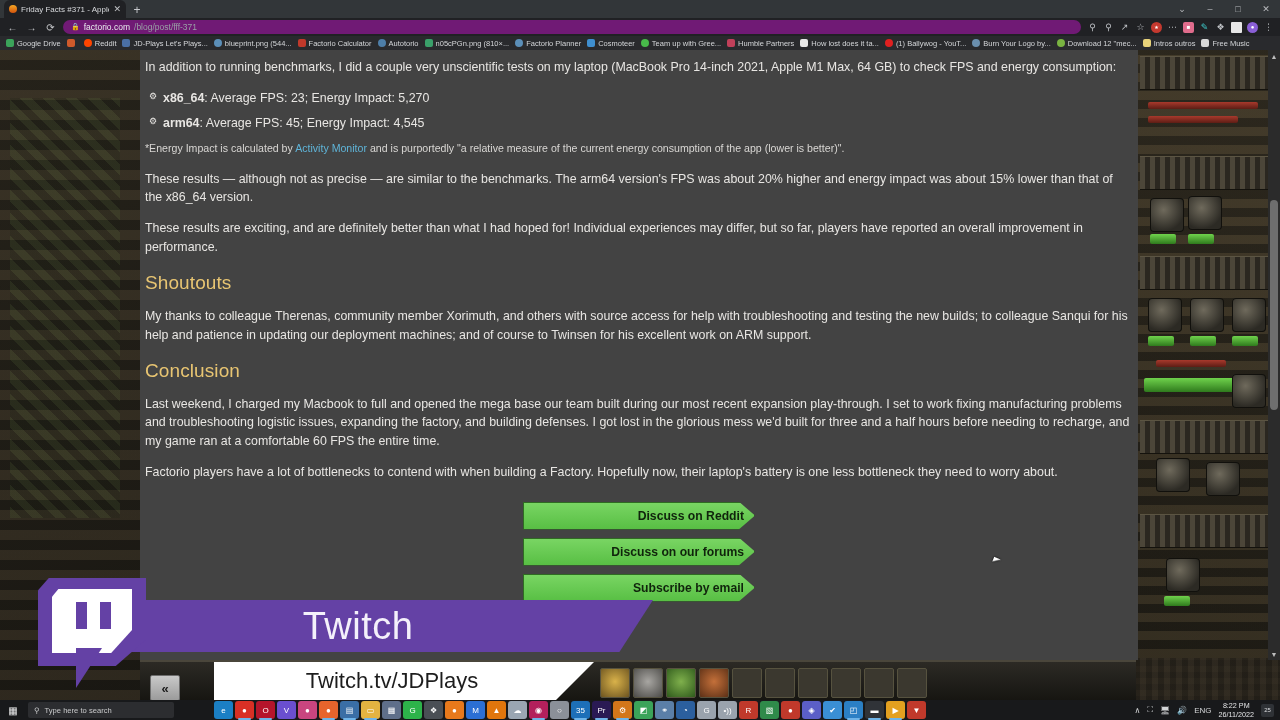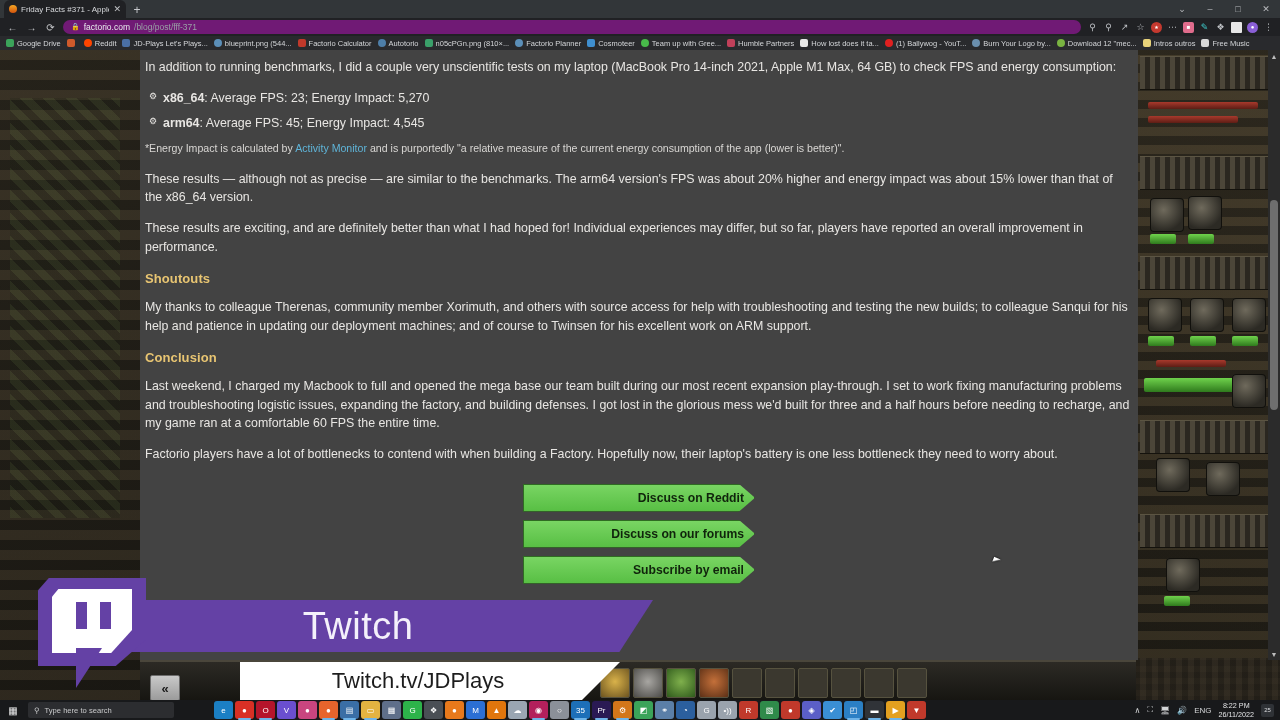--- a/index.html
+++ b/index.html
@@ -147,21 +147,21 @@
   .content p { margin:0 0 13px 0; }
   .content ul { list-style:none; margin:4px 0 9px 0; padding:0; }
   .content li { margin:0 0 6px 18px; position:relative; font-size:12.4px; }
   .content li .gear {
     position:absolute; left:-14px; top:1px; color:#e8e6e3; font-size:9px;
   }
   .content li b { font-weight:bold; }
   .footnote { font-size:10.6px; color:#d9d7d4; margin:0 0 13px 0; }
   .footnote a { color:#5fb4d8; text-decoration:none; }
   h2.sec {
-    color:#e8c572; font-size:13px; font-weight:bold;
+    color:#e8c572; font-size:19px; font-weight:normal;
     margin:7px 0 10px 0; letter-spacing:.1px;
   }
 
   .btn-col { margin-top:20px; display:flex; flex-direction:column; align-items:center; gap:8px; }
   .fbtn {
     position:relative; width:232px; height:28px;
     background:linear-gradient(#79d563,#58bf44);
     border:1px solid #2f6b22;
     box-shadow:0 2px 0 rgba(0,0,0,.45);
     display:flex; align-items:center; justify-content:flex-end;
@@ -219,21 +219,21 @@
   .tw-logo .tail {
     position:absolute; left:38px; top:70px; width:26px; height:40px;
     background:#6441a5; clip-path:polygon(0 0,100% 0,0 100%);
   }
   .tw-logo .p1, .tw-logo .p2 {
     position:absolute; width:11px; height:27px; background:#6441a5; top:24px;
   }
   .tw-logo .p1 { left:38px; }
   .tw-logo .p2 { left:62px; }
   .tw-url {
-    position:absolute; left:240px; top:662px; width:380px; height:38px;
+    position:absolute; left:214px; top:662px; width:380px; height:38px;
     background:#ffffff;
     clip-path:polygon(0 0, 100% 0, 90% 100%, 0 100%);
     display:flex; align-items:center; justify-content:center;
   }
   .tw-url span {
     color:#1d1d1d; font-size:22px; margin-right:24px;
   }
 
   
   .back-btn {

